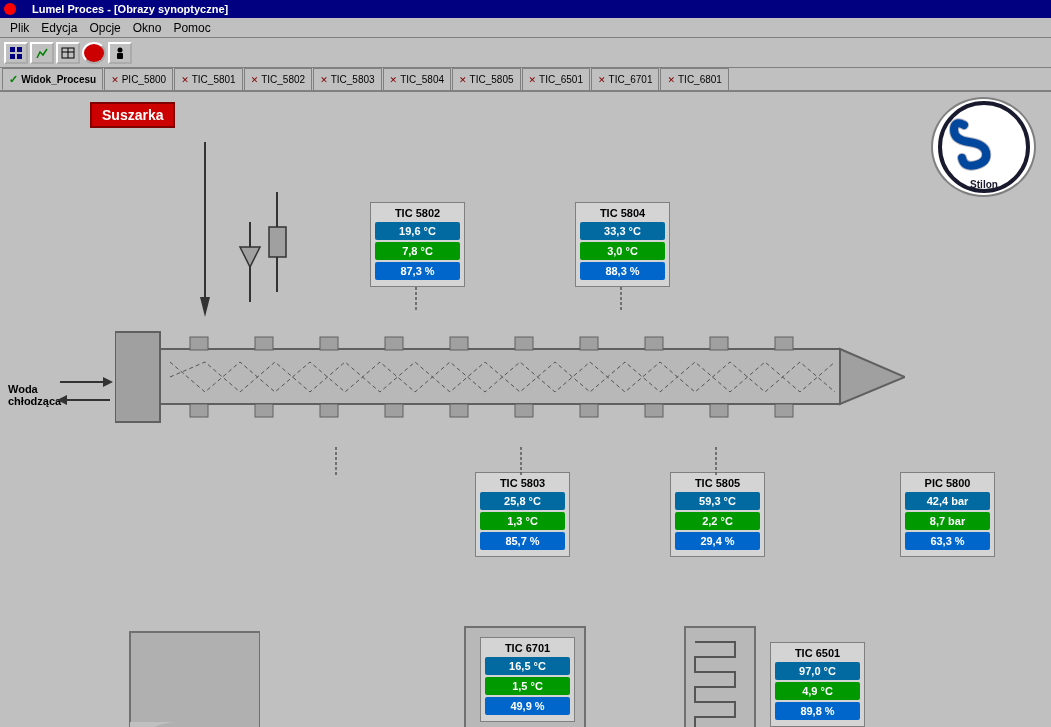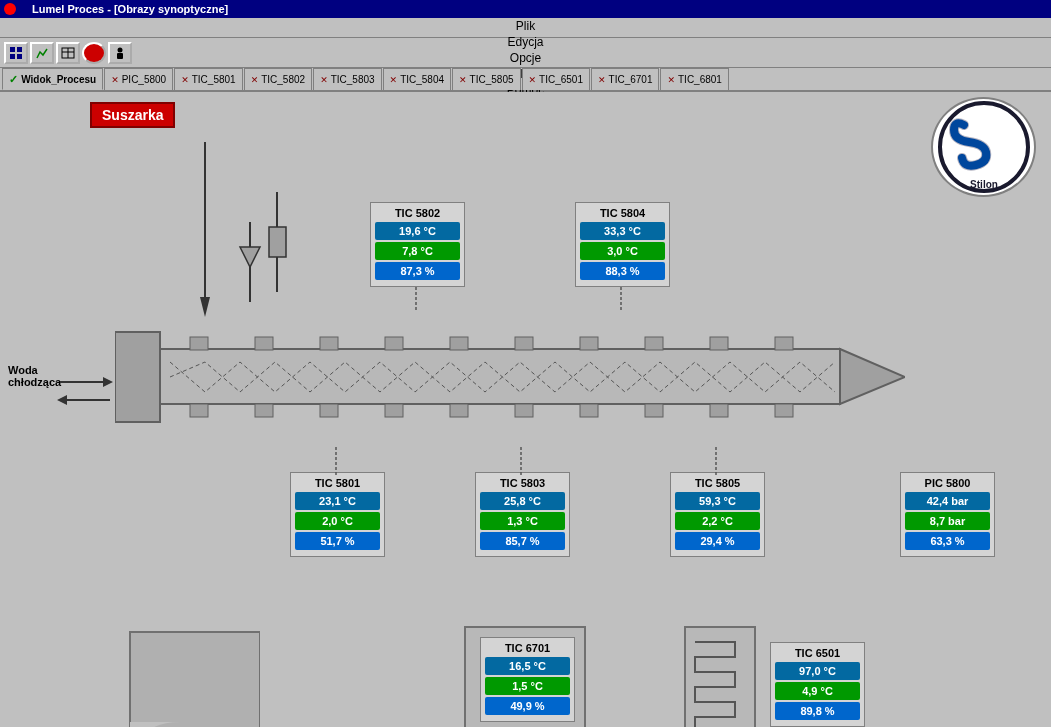--- a/index.html
+++ b/index.html
@@ -35,21 +35,20 @@
 
     
     .menu-bar {
       background: #c0c0c0;
       height: 20px;
       display: flex;
       align-items: center;
       padding: 0 4px;
       border-bottom: 1px solid #808080;
       font-size: 12px;
-      flex-direction: column;
     }
     .menu-item {
       padding: 1px 6px;
       cursor: pointer;
     }
 
     
     .toolbar {
       background: #c0c0c0;
       height: 30px;
@@ -271,21 +270,21 @@
 
   <div class="suszarka-label">
     <span>Suszarka</span>
   </div>
 
   <svg style="position:absolute;top:50px;left:195px;" width="20" height="180">
     <line x1="10" y1="0" x2="10" y2="165" stroke="#333" stroke-width="2"></line>
     <polygon points="5,155 10,175 15,155" fill="#333"></polygon>
   </svg>
 
-  <div style="position:absolute;top:272px;left:8px;">
+  <div style="position:absolute;top:291px;left:8px;">
     <div style="font-size:11px;font-weight:bold;">Woda</div>
     <div style="font-size:11px;font-weight:bold;">chłodząca</div>
   </div>
   <svg style="position:absolute;top:278px;left:55px;" width="70" height="45">
 
     <line x1="5" y1="12" x2="55" y2="12" stroke="#333" stroke-width="2"></line>
     <polygon points="48,7 58,12 48,17" fill="#333"></polygon>
 
     <line x1="5" y1="30" x2="55" y2="30" stroke="#333" stroke-width="2"></line>
     <polygon points="12,25 2,30 12,35" fill="#333"></polygon>
@@ -355,26 +354,20 @@
     <div class="instrument-title">TIC 5804</div>
     <div class="value-row value-red">33,3 °C</div>
     <div class="value-row value-green">3,0 °C</div>
     <div class="value-row value-blue">88,3 %</div>
   </div>
 
   <svg style="position:absolute;top:195px;left:620px;" width="2" height="25">
     <line x1="1" y1="0" x2="1" y2="25" stroke="#555" stroke-width="1.5" stroke-dasharray="3,2"></line>
   </svg>
 
-  <div class="instrument-box" style="position:absolute;top:380px;left:290px;">
-    <div class="instrument-title">TIC 5801</div>
-    <div class="value-row value-red">23,1 °C</div>
-    <div class="value-row value-green">2,0 °C</div>
-    <div class="value-row value-blue">51,7 %</div>
-  </div>
 
   <svg style="position:absolute;top:355px;left:335px;" width="2" height="28">
     <line x1="1" y1="0" x2="1" y2="28" stroke="#555" stroke-width="1.5" stroke-dasharray="3,2"></line>
   </svg>
 
   <div class="instrument-box" style="position:absolute;top:380px;left:475px;">
     <div class="instrument-title">TIC 5803</div>
     <div class="value-row value-red">25,8 °C</div>
     <div class="value-row value-green">1,3 °C</div>
     <div class="value-row value-blue">85,7 %</div>

